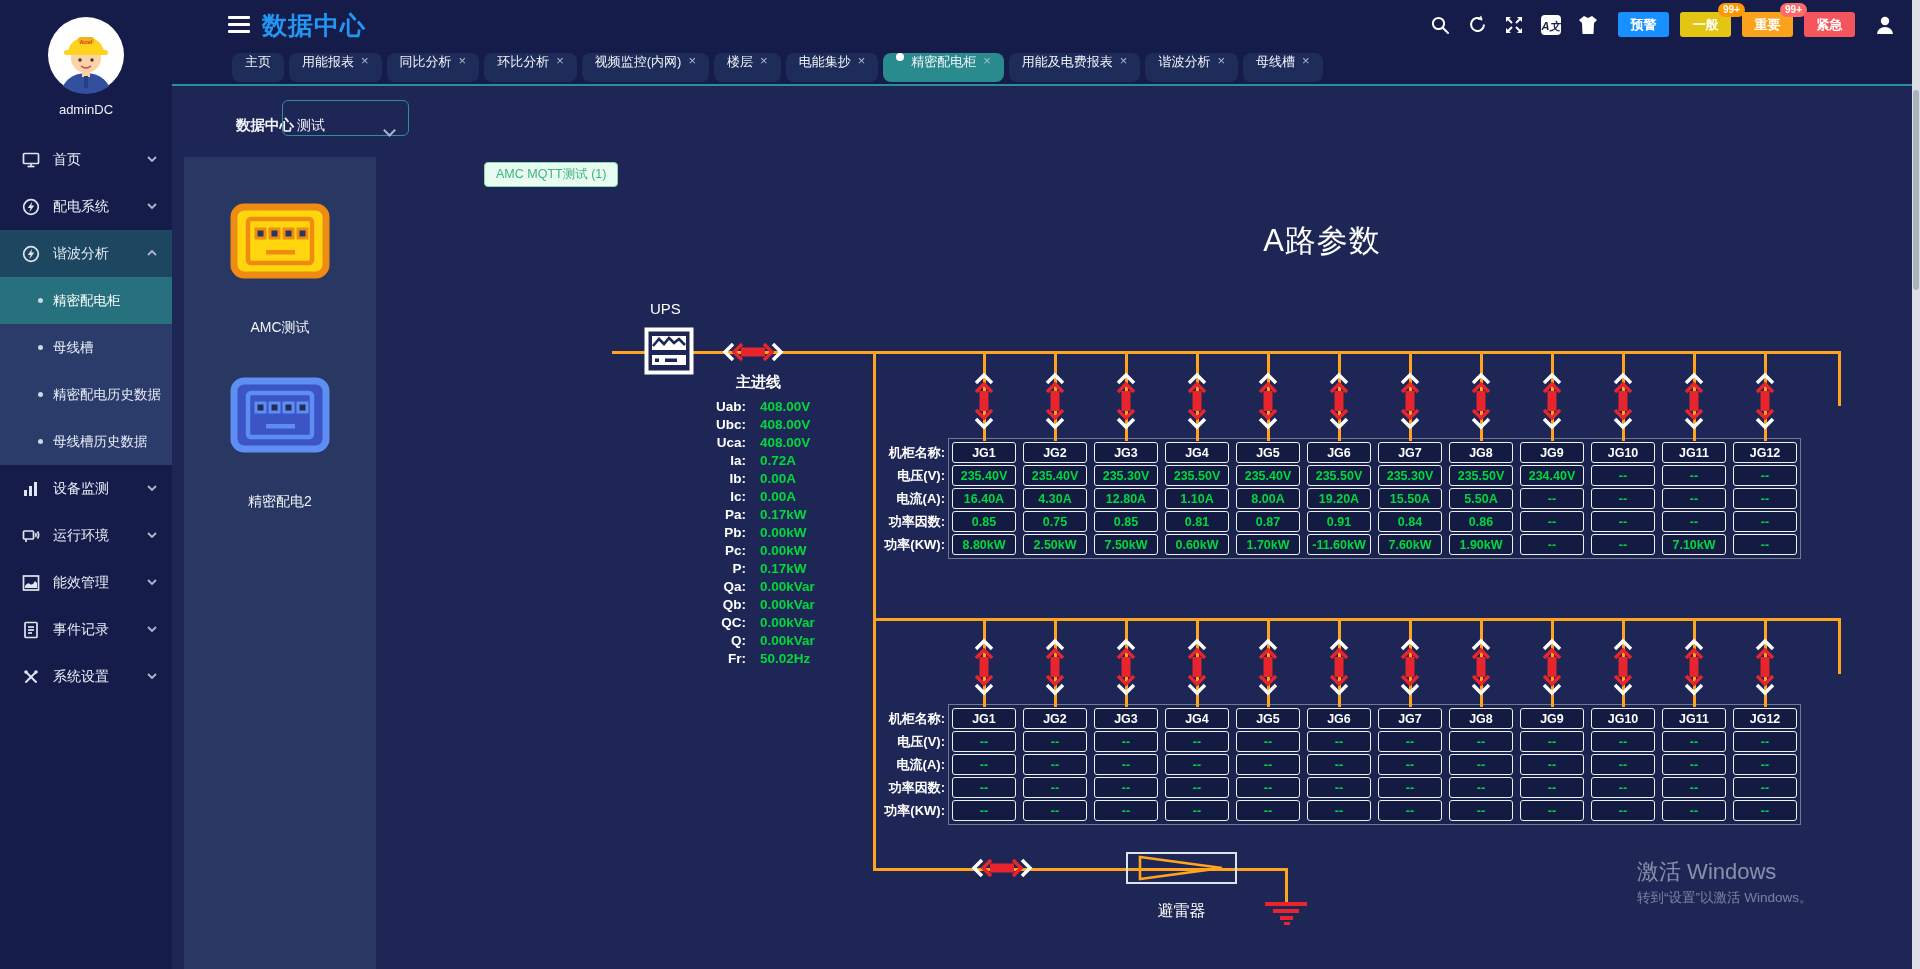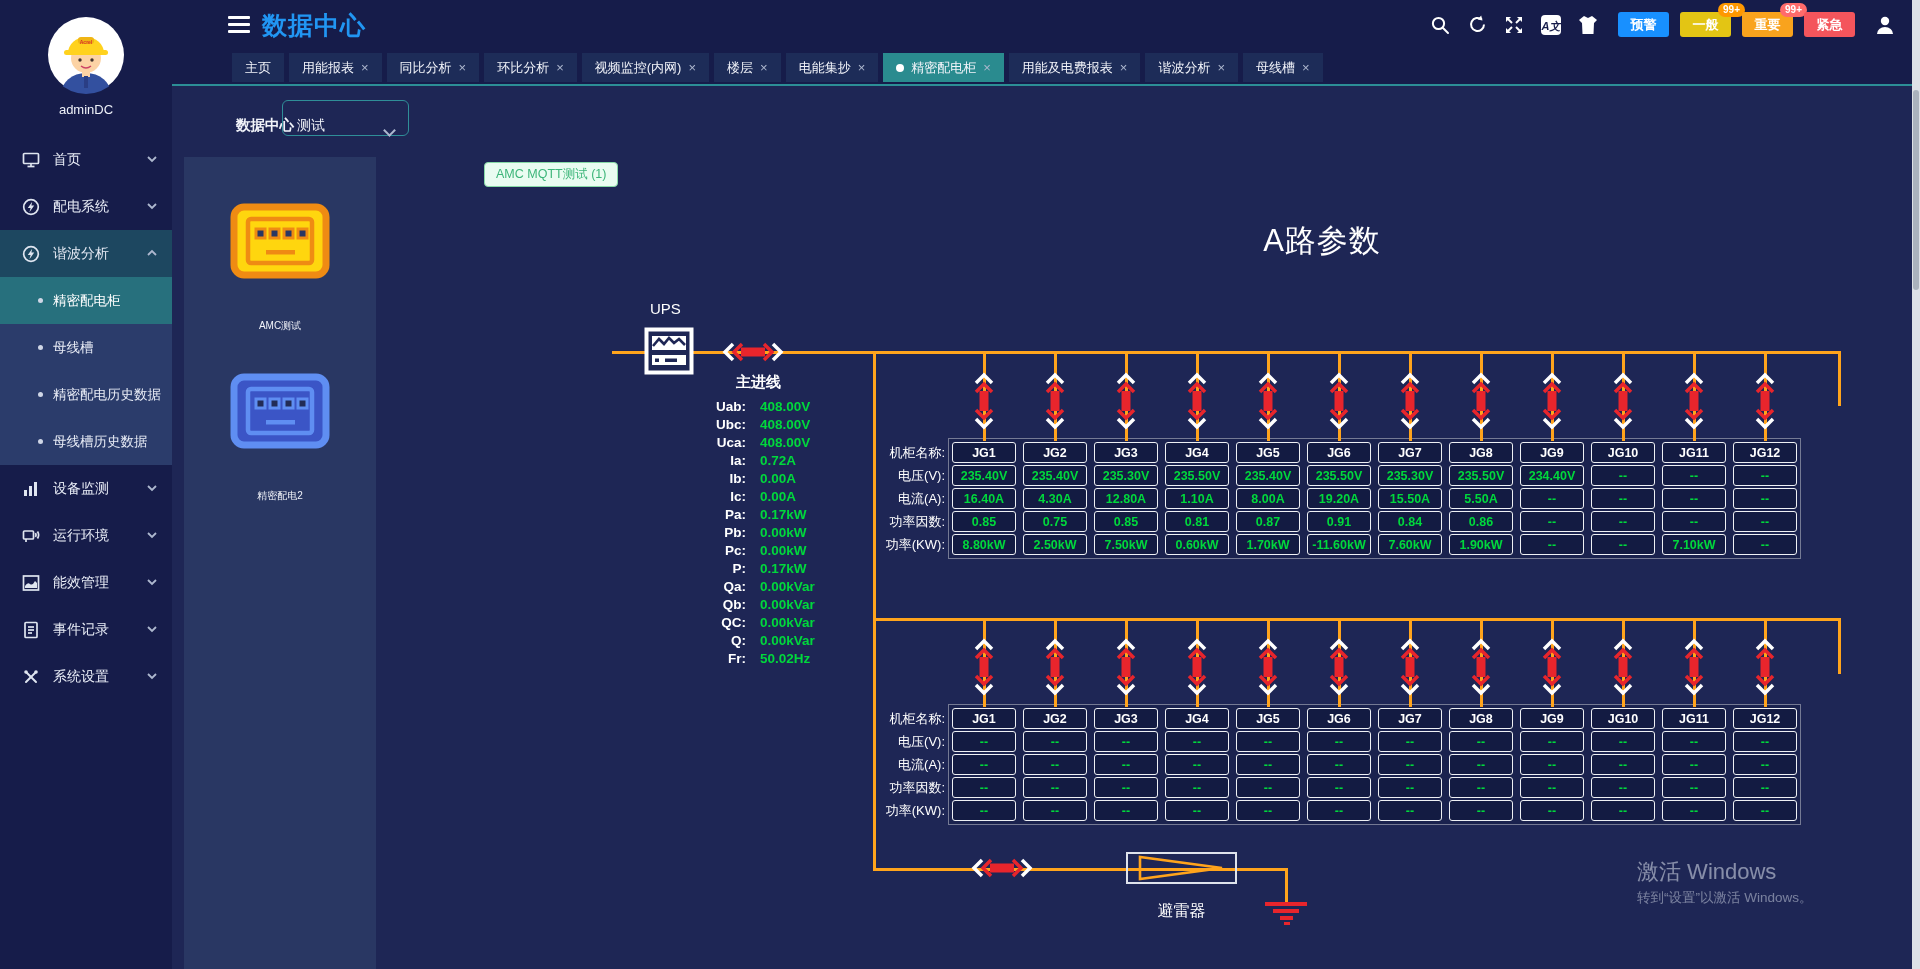--- a/index.html
+++ b/index.html
@@ -14,21 +14,21 @@
 .hamburger i{display:block;height:3px;background:#fff;margin-bottom:4px;border-radius:1px;}
 .hdr-title{position:absolute;left:262px;top:9px;font-size:25px;font-weight:bold;color:#2196f3;letter-spacing:1px;}
 .hdr-right{position:absolute;right:24px;top:0;height:49px;display:flex;align-items:center;gap:15px;}
 .hicon{width:22px;height:22px;display:flex;align-items:center;justify-content:center;cursor:pointer;font-style:italic;}
 .alarm-wrap{display:flex;align-items:center;gap:11px;margin:0 4px;}
 .alarm-btn{position:relative;min-width:51px;height:25px;border:none;border-radius:3px;color:#fff;font-size:13px;font-weight:bold;line-height:25px;text-align:center;padding:0 8px;cursor:pointer;font-family:inherit;}
 .alarm-badge{position:absolute;top:-9px;right:-14px;background:#ff9800;color:#fff;font-size:10px;font-weight:bold;border-radius:9px;padding:1px 5px;line-height:12px;}
 
 
 .tab-bar{position:absolute;left:232px;top:53px;display:flex;gap:5px;z-index:7;}
-.tab{height:29px;background:#1d2c58;color:#f2f4fa;font-size:13px;display:flex;align-items:center;gap:7px;padding:0 13px;border-radius:0;cursor:pointer;white-space:nowrap;}
+.tab{height:29px;background:#1d2c58;color:#f2f4fa;font-size:13px;display:flex;gap:7px;padding:0 13px;border-radius:8px;cursor:pointer;white-space:nowrap;}
 .tab.active{background:#2a8b8f;}
 .tab-dot{width:8px;height:8px;border-radius:50%;background:#fff;}
 .tab-x{color:#aeb8cf;font-size:13px;cursor:pointer;}
 
 
 .sidebar{position:absolute;left:0;top:0;width:172px;height:969px;background:#161c4a;z-index:10;}
 .avatar{position:absolute;left:47px;top:16px;width:78px;height:78px;border-radius:50%;overflow:hidden;}
 .username{position:absolute;left:0;top:102px;width:172px;text-align:center;font-size:13px;color:#eef1f8;}
 .menu{position:absolute;left:0;top:136px;width:172px;}
 .m-item{height:47px;display:flex;align-items:center;padding:0 14px 0 22px;color:#e8ecf6;font-size:14px;cursor:pointer;}
@@ -44,37 +44,37 @@
 
 .toolbar-label{position:absolute;left:236px;top:116px;font-size:14.5px;font-weight:bold;color:#f2f4fa;z-index:3;}
 .dc-select{position:absolute;left:282px;top:100px;width:127px;height:36px;border:1px solid #2f8e98;border-radius:6px;display:flex;align-items:flex-end;cursor:pointer;z-index:3;}
 .dc-select .val{padding-left:14px;font-size:14px;color:#f2f4fa;flex:1;}
 .dc-select .caret{width:9px;height:9px;border-right:2px solid #aeb8cf;border-bottom:2px solid #aeb8cf;transform:rotate(45deg);margin-right:14px;margin-top:-4px;}
 
 
 .device-panel{position:absolute;left:184px;top:157px;width:192px;height:812px;background:#293763;z-index:2;}
 .device-list{display:flex;flex-direction:column;align-items:center;padding-top:46px;}
 .device{display:flex;flex-direction:column;align-items:center;margin-bottom:40px;cursor:pointer;}
-.device .dlabel{margin-top:36px;font-size:10px;color:#f2f4fa;}
+.device .dlabel{margin-top:36px;font-size:14px;color:#f2f4fa;}
 
 
 .diagram{position:absolute;left:0;top:0;width:1920px;height:969px;z-index:1;}
 .tag{position:absolute;left:484px;top:162px;height:25px;line-height:23px;padding:0 11px;background:#e9fcf1;border:1px solid #86d9a6;border-radius:4px;color:#3cb579;font-size:12.5px;cursor:pointer;}
 .d-title{position:absolute;left:1147px;top:220px;width:350px;text-align:center;font-size:31px;color:#fff;letter-spacing:1px;}
 .ups-label{position:absolute;left:650px;top:300px;font-size:15px;font-weight:normal;color:#fff;}
 .wire{position:absolute;background:#ffa41c;}
 .red{background:#e8252c;}
 .feeder-title{position:absolute;left:736px;top:373px;font-size:15px;font-weight:bold;color:#fff;}
 .meas{position:absolute;left:640px;top:397px;}
 .meas-row{display:flex;height:18px;align-items:center;}
 .meas-row .ml{width:106px;text-align:right;font-size:13.5px;font-weight:bold;color:#fff;}
 .meas-row .mv{margin-left:14px;font-size:13.5px;font-weight:bold;color:#00d83c;}
 .cab-table{position:absolute;left:884px;display:flex;}
 .row-labels{width:61px;padding-top:4px;}
-.row-labels div{height:21px;line-height:21px;margin-bottom:2px;text-align:right;font-size:13px;font-weight:normal;color:#fff;white-space:nowrap;}
+.row-labels div{height:21px;line-height:21px;margin-bottom:2px;text-align:right;font-size:13px;font-weight:bold;color:#fff;white-space:nowrap;}
 .grid{margin-left:3px;border:1px solid rgba(255,255,255,.4);padding:3px;display:grid;grid-template-columns:repeat(12,64px);grid-auto-rows:21px;gap:2px 7px;background:rgba(8,14,42,.15);}
 .cell{border:1.5px solid #eef0f4;border-radius:3px;display:flex;align-items:center;justify-content:center;font-size:12.5px;font-weight:bold;background:rgba(9,15,45,.35);}
 .cell.hd{color:#fff;}
 .cell.vl{color:#00d83c;}
 .arrow{position:absolute;width:22px;}
 .arrow .stem{position:absolute;left:9.5px;top:0;bottom:0;width:3px;background:#ffa41c;}
 .arrow svg{position:absolute;left:0;}
 .arrester-box{position:absolute;left:1126px;top:852px;width:111px;height:32px;border:2px solid #dfe3ec;}
 .arrester-label{position:absolute;left:1126px;top:901px;width:111px;text-align:center;font-size:16px;color:#fff;}
 

